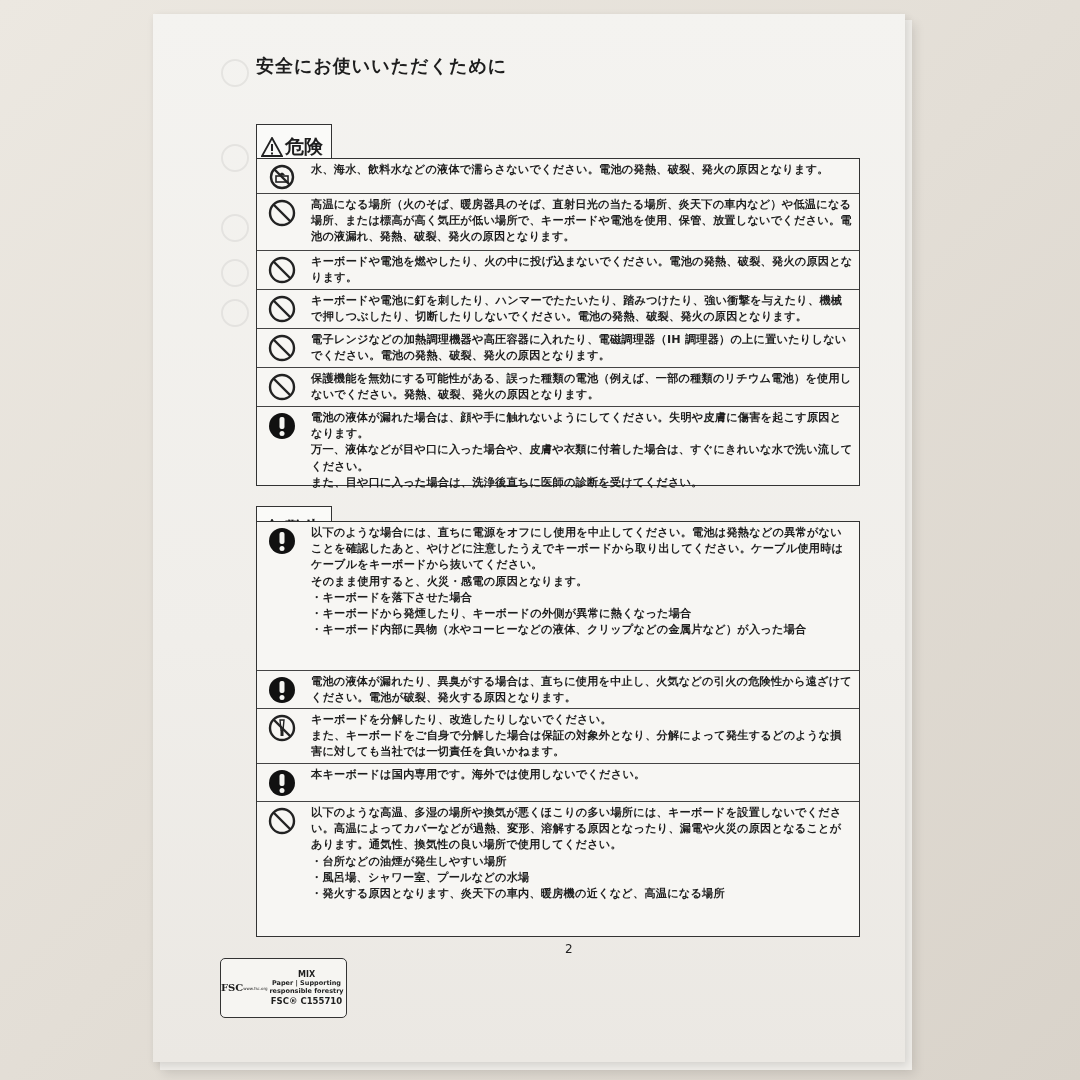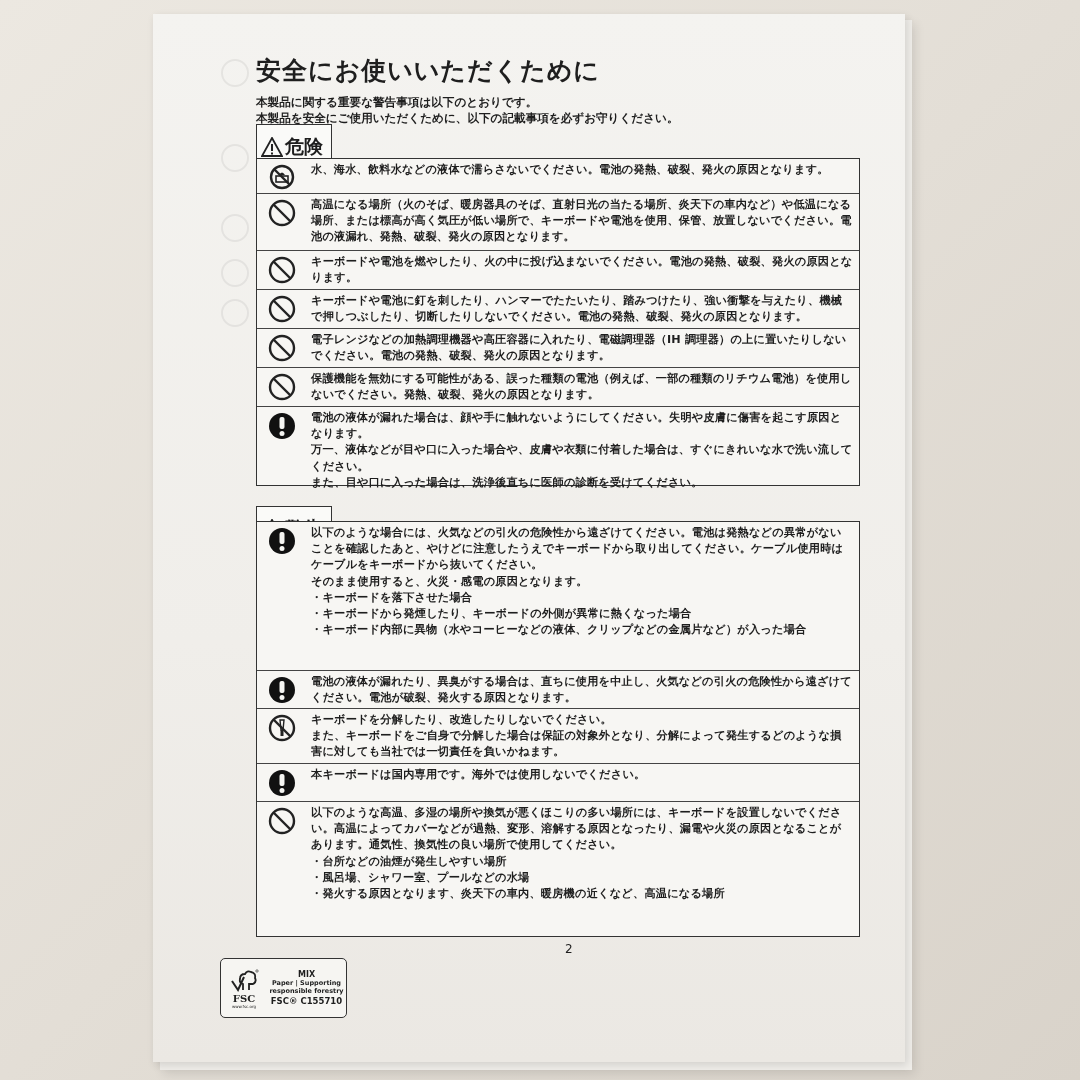--- a/index.html
+++ b/index.html
@@ -12,41 +12,41 @@
   .page {
     position:absolute; left:153px; top:14px; width:752px; height:1048px;
     background: linear-gradient(180deg, #f4f3f0 0%, #f0eeea 60%, #ebe8e3 100%);
     box-shadow: 2px 3px 8px rgba(0,0,0,0.12);
   }
   .sheet-under {
     position:absolute; left:160px; top:20px; width:752px; height:1050px;
     background:#efede9; box-shadow: 3px 4px 10px rgba(0,0,0,0.10);
   }
   .title {
-    position:absolute; left:103px; top:40px; font-size:25px; font-weight:bold; letter-spacing:1px;
+    position:absolute; left:103px; top:40px; font-size:18px; font-weight:bold; letter-spacing:1px;
   }
   .intro { position:absolute; left:103px; top:80px; font-size:11.6px; font-weight:bold; line-height:16px; }
   .section-head {
     position:absolute; left:103px; border:1.5px solid #333; background:#fafaf8;
     font-size:19px; font-weight:bold; padding:9px 8px 2px 4px; display:flex; align-items:center; gap:2px;
   }
   .table {
     position:absolute; left:103px; width:602px; border:1.5px solid #333; background:#f7f6f3;
   }
   .row { display:flex; border-top:1.2px solid #444;justify-content:flex-end; }
   .row:first-child { border-top:none; }
   .row .icon { width:50px; flex:none; display:flex; justify-content:center; padding-top:5px; }
   .row .text { flex:1; font-size:11.2px; font-weight:bold; line-height:16.2px; padding:3px 6px 3px 4px; letter-spacing:0.2px; }
   .bullet { padding-left:0; }
   .pageno { position:absolute; left:412px; top:928px; font-size:12px; }
   .fsc {
     position:absolute; left:67px; top:944px; width:125px; height:58px; border:1.3px solid #333; border-radius:5px;
     background:#f6f5f2; display:flex; align-items:center;
   }
-  .fsc .logo { width:46px; display:flex; flex-direction:column; align-items:center; }
+  .fsc .logo { width:46px; display:flex; flex-direction:row; align-items:center; }
   .fsc .logo .fsctxt { font-family:"DejaVu Serif", serif; font-size:10px; font-weight:bold; line-height:10px; }
   .fsc .logo .url { font-size:4px; }
   .fsc .info { flex:1; text-align:center; font-size:6.5px; font-weight:bold; line-height:8px; }
   .fsc .info .mix { font-size:8px; margin-bottom:0; }
   .fsc .info .code { font-size:8.5px; margin-top:2px; }
   .ghost { position:absolute; border:2px solid rgba(0,0,0,0.06); border-radius:50%; width:24px; height:24px; }
 </style>
 </head>
 <body>
 
@@ -54,24 +54,20 @@
 
 <div class="page">
 
   <div class="ghost" style="left:68px;top:45px"></div>
   <div class="ghost" style="left:68px;top:130px"></div>
   <div class="ghost" style="left:68px;top:200px"></div>
   <div class="ghost" style="left:68px;top:245px"></div>
   <div class="ghost" style="left:68px;top:285px"></div>
 
   <div class="title">安全にお使いいただくために</div>
-  <div class="intro">
-    <div>本製品に関する重要な警告事項は以下のとおりです。</div>
-    <div>本製品を安全にご使用いただくために、以下の記載事項を必ずお守りください。</div>
-  </div>
 
   <div class="section-head" style="top:110px">
     <svg width="22" height="20" viewBox="0 0 22 20">
       <path d="M11 1 L21 19 L1 19 Z" fill="none" stroke="#222" stroke-width="1.8"></path>
       <rect x="10" y="7" width="2" height="7" fill="#222"></rect>
         <rect x="10" y="15.5" width="2" height="2" fill="#222"></rect>
     </svg>
     <span>危険</span>
   </div>
 
@@ -160,21 +156,21 @@
   <div class="table" style="top:507px">
     <div class="row" style="height:148px">
       <div class="icon">
         <svg width="28" height="28" viewBox="0 0 28 28">
             <circle cx="14" cy="14" r="13" fill="#111"></circle>
             <rect x="11.5" y="5" width="5" height="12" rx="2" fill="#f5f5f2"></rect>
             <circle cx="14" cy="21.5" r="2.5" fill="#f5f5f2"></circle>
           </svg>
       </div>
       <div class="text">
-        <div>以下のような場合には、火気などの引火の危険性から遠ざけてください。電池は発熱などの異常がないことを確認したあと、やけどに注意したうえでキーボードから取り出してください。ケーブル使用時はケーブルをキーボードから抜いてください。</div>
+        <div>以下のような場合には、直ちに電源をオフにし使用を中止してください。電池は発熱などの異常がないことを確認したあと、やけどに注意したうえでキーボードから取り出してください。ケーブル使用時はケーブルをキーボードから抜いてください。</div>
         <div>そのまま使用すると、火災・感電の原因となります。</div>
         <div class="bullet">・キーボードを落下させた場合</div>
         <div class="bullet">・キーボードから発煙したり、キーボードの外側が異常に熱くなった場合</div>
         <div class="bullet">・キーボード内部に異物（水やコーヒーなどの液体、クリップなどの金属片など）が入った場合</div>
       </div>
     </div>
     <div class="row" style="height:37px">
       <div class="icon">
         <svg width="28" height="28" viewBox="0 0 28 28">
             <circle cx="14" cy="14" r="13" fill="#111"></circle>

